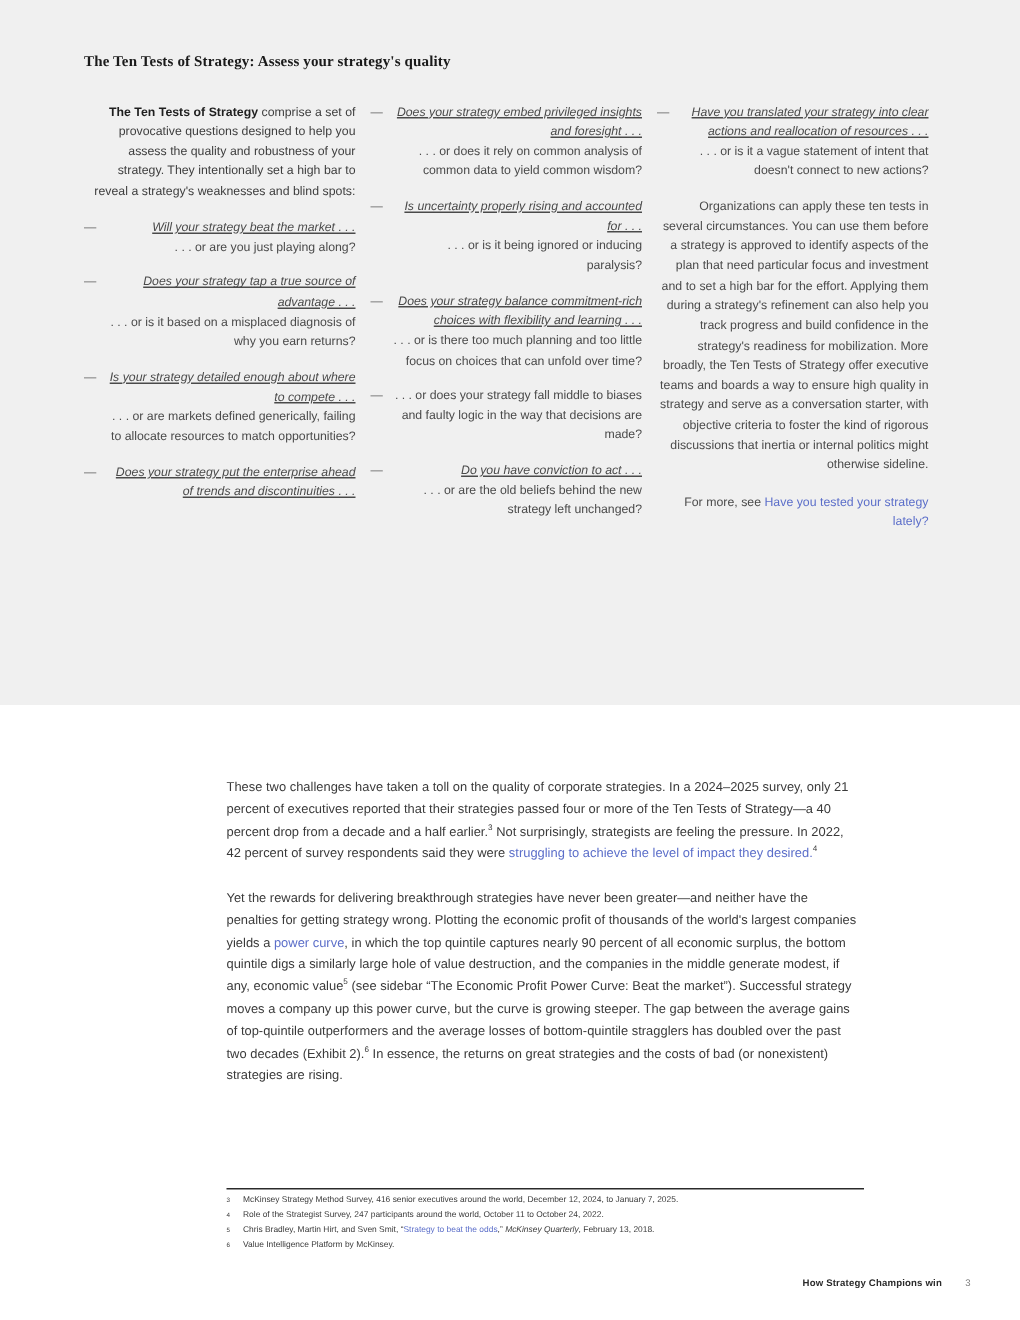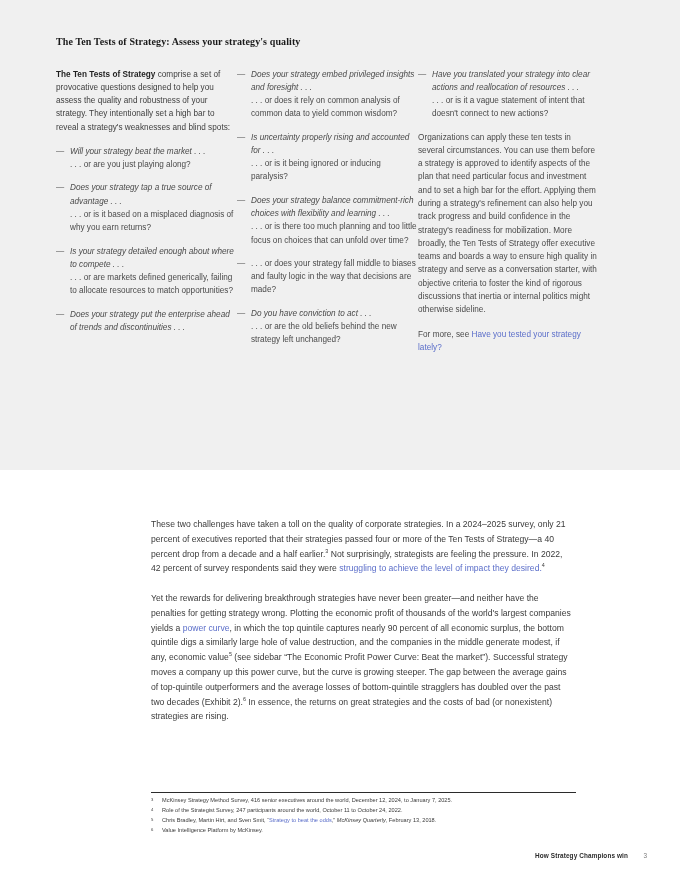--- a/index.html
+++ b/index.html
@@ -36,21 +36,22 @@
     font-family: "Liberation Serif", serif;
     font-weight: bold;
     font-size: 10px;
     letter-spacing: 0.1px;
     color: #1a1a1a;
     margin: 0 0 19px 0;
     line-height: 1.25;
   }
   .callout-cols {
     display: flex;
-    gap: 0;
+    gap: 10px;
+    text-align: right;
   }
   .callout-col {
     width: 181px;
     flex: 0 0 181px;
   }
   .callout-col p {
     margin: 0 0 11px 0;
     font-size: 8.2px;
     line-height: 1.62;
     color: #4a4a4a;
@@ -79,20 +80,21 @@
   ul.q-list li .dash {
     position: absolute;
     left: 0;
     top: 0;
     color: #6b6b6b;
   }
   ul.q-list li .q {
     font-style: italic;
     color: #4a4a4a;
     display: block;
+    text-decoration: underline;
   }
   ul.q-list li .a {
     display: block;
     color: #4a4a4a;
   }
   .link {
     color: #5b6ec9;
     text-decoration: none;
   }
   .link-inline {

